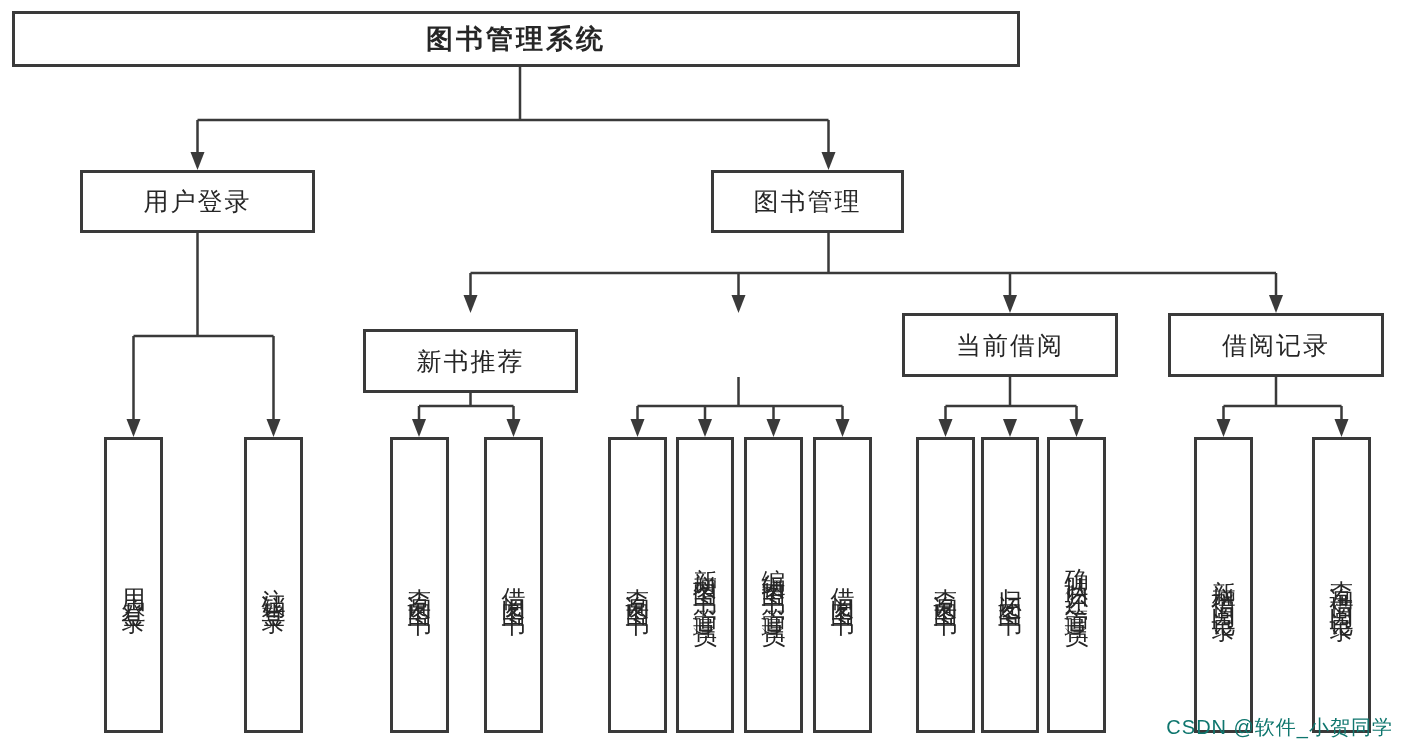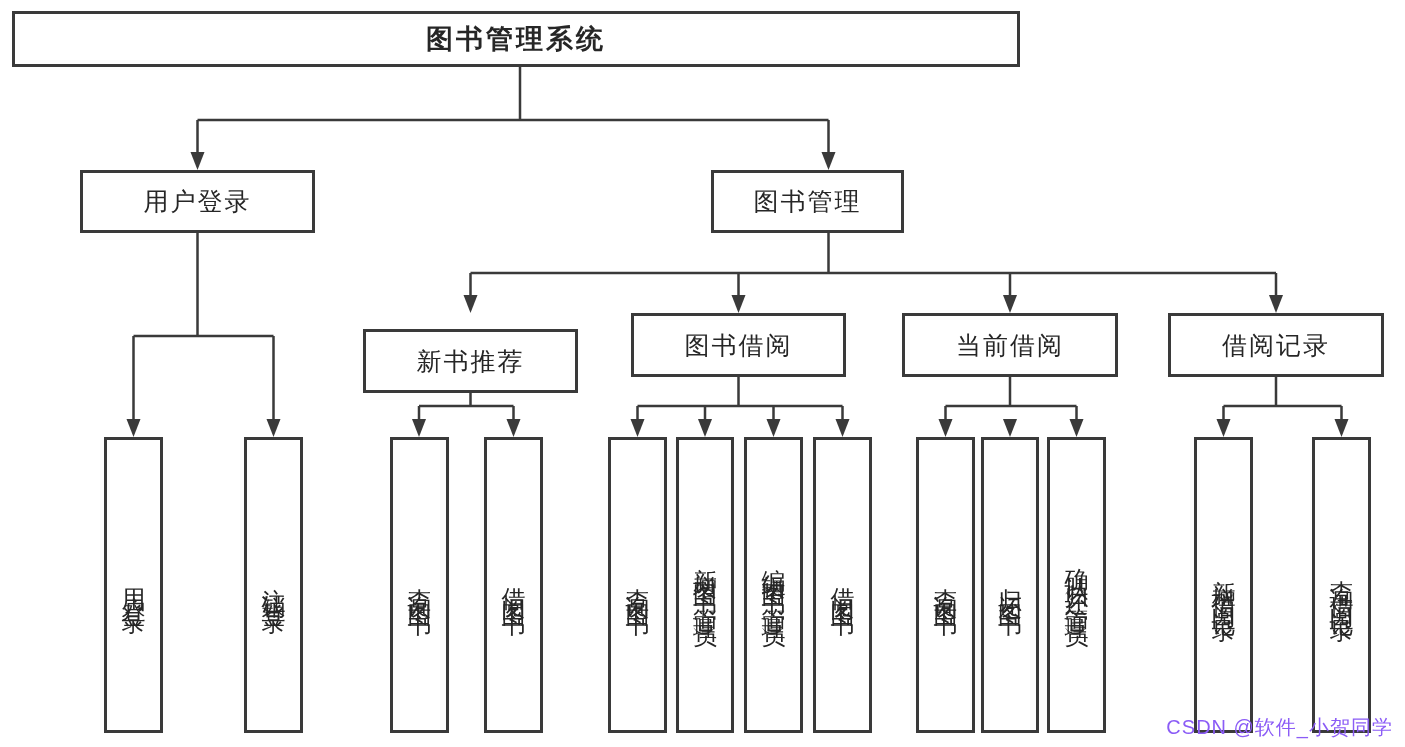--- a/index.html
+++ b/index.html
@@ -12,21 +12,21 @@
     display:flex;align-items:center;justify-content:center;text-align:center;
   }
   .h-box{font-size:25px;letter-spacing:2px;line-height:1;}
   .root-box{font-size:27px;letter-spacing:3px;}
   .v-box{
     writing-mode:vertical-rl;text-orientation:mixed;
     font-size:24px;letter-spacing:8px;line-height:1;
   }
   .wires{position:absolute;left:0;top:0;width:1405px;height:747px;}
   .watermark{
-    position:absolute;right:12px;bottom:6px;color:#8b5cf6;font-size:20px;
+    position:absolute;right:12px;bottom:6px;color:#0f766e;font-size:20px;
     letter-spacing:1px;z-index:5;white-space:nowrap;
   }
 </style>
 </head>
 <body>
 
 <div class="canvas">
 
   <svg class="wires" viewBox="0 0 1405 747" xmlns="http://www.w3.org/2000/svg" aria-hidden="true">
     <path fill="none" stroke="#3a3a3a" stroke-width="2.5" d="
@@ -84,21 +84,20 @@
       <polygon points="1334.5,419 1348.5,419 1341.5,437"></polygon>
     </g>
   </svg>
 
   <div class="node h-box root-box" style="left:12px;top:11px;width:1008px;height:56px;font-weight:bold;">图书管理系统</div>
 
   <div class="node h-box" style="left:80px;top:170px;width:235px;height:63px;">用户登录</div>
   <div class="node h-box" style="left:711px;top:170px;width:193px;height:63px;">图书管理</div>
 
   <div class="node h-box" style="left:363px;top:313px;width:215px;height:64px;margin-top:16px;">新书推荐</div>
-  <div class="node h-box" style="left:631px;top:313px;width:215px;height:64px;">图书借阅</div>
   <div class="node h-box" style="left:902px;top:313px;width:216px;height:64px;">当前借阅</div>
   <div class="node h-box" style="left:1168px;top:313px;width:216px;height:64px;">借阅记录</div>
 
   <div class="node v-box" style="left:104px;top:437px;width:59px;height:296px;">用户登录</div>
   <div class="node v-box" style="left:244px;top:437px;width:59px;height:296px;">注销登录</div>
 
   <div class="node v-box" style="left:390px;top:437px;width:59px;height:296px;">查询图书</div>
   <div class="node v-box" style="left:484px;top:437px;width:59px;height:296px;">借阅图书</div>
 
   <div class="node v-box" style="left:608px;top:437px;width:59px;height:296px;">查询图书</div>

